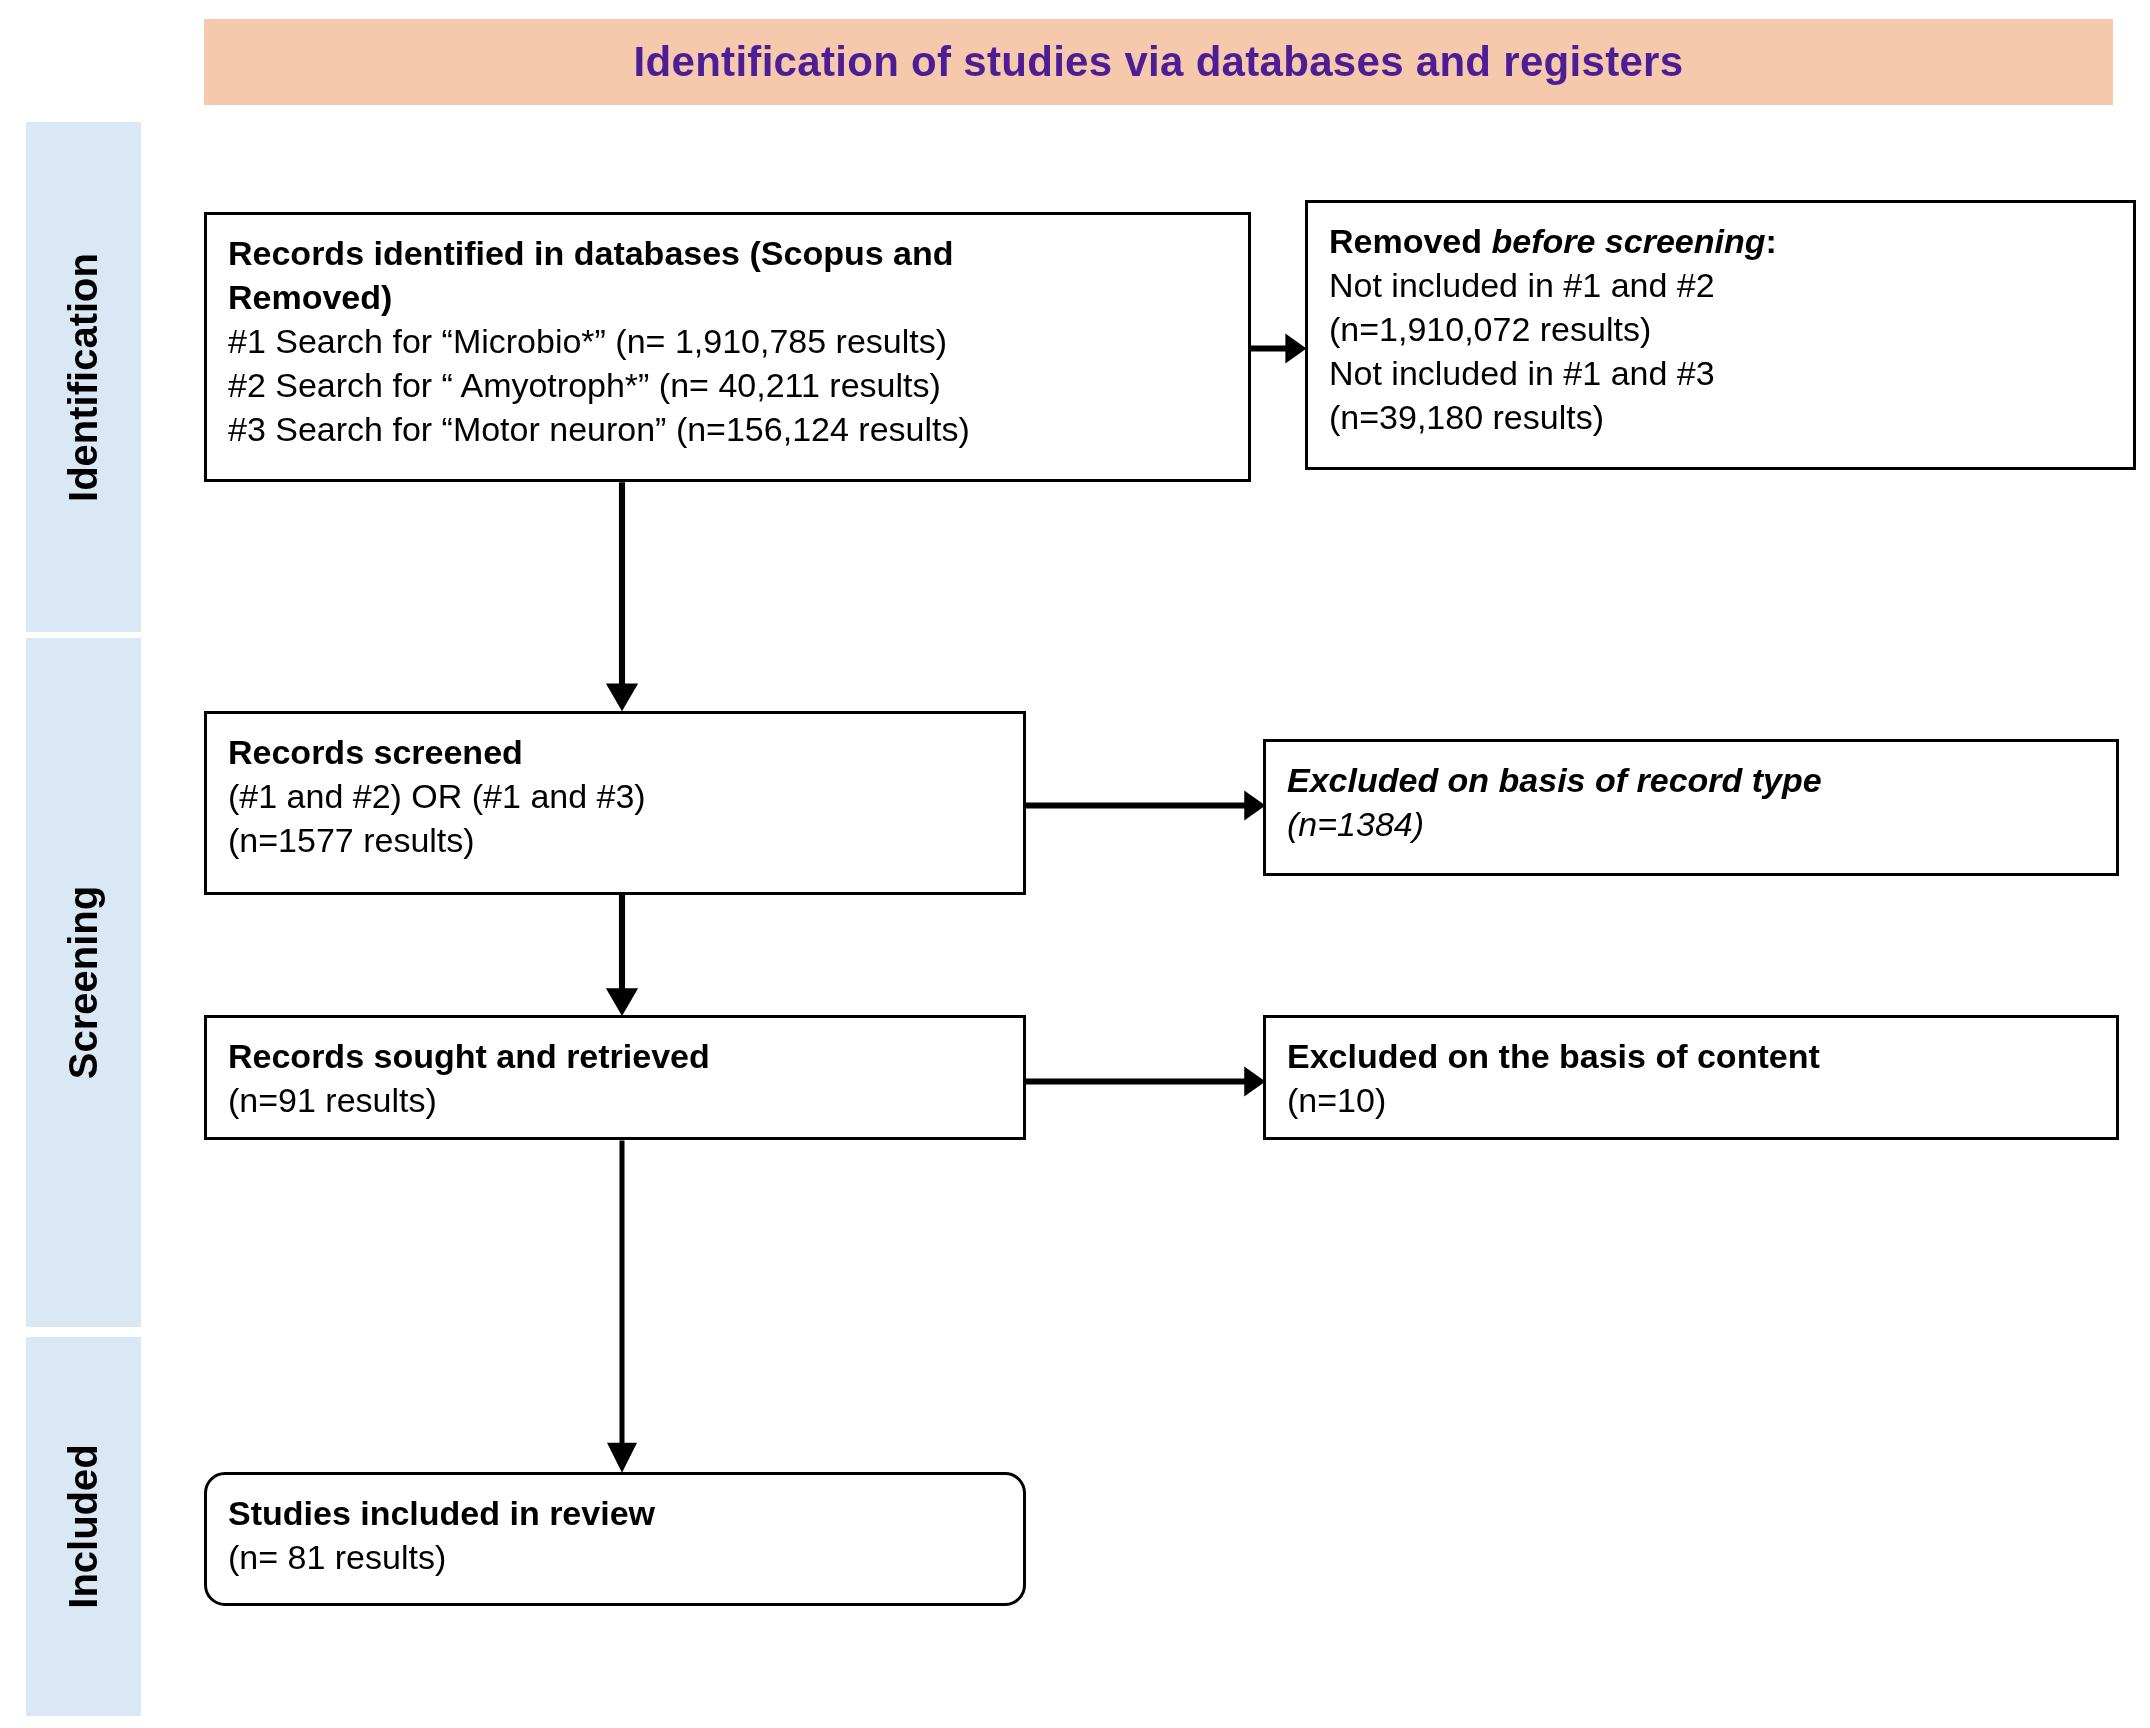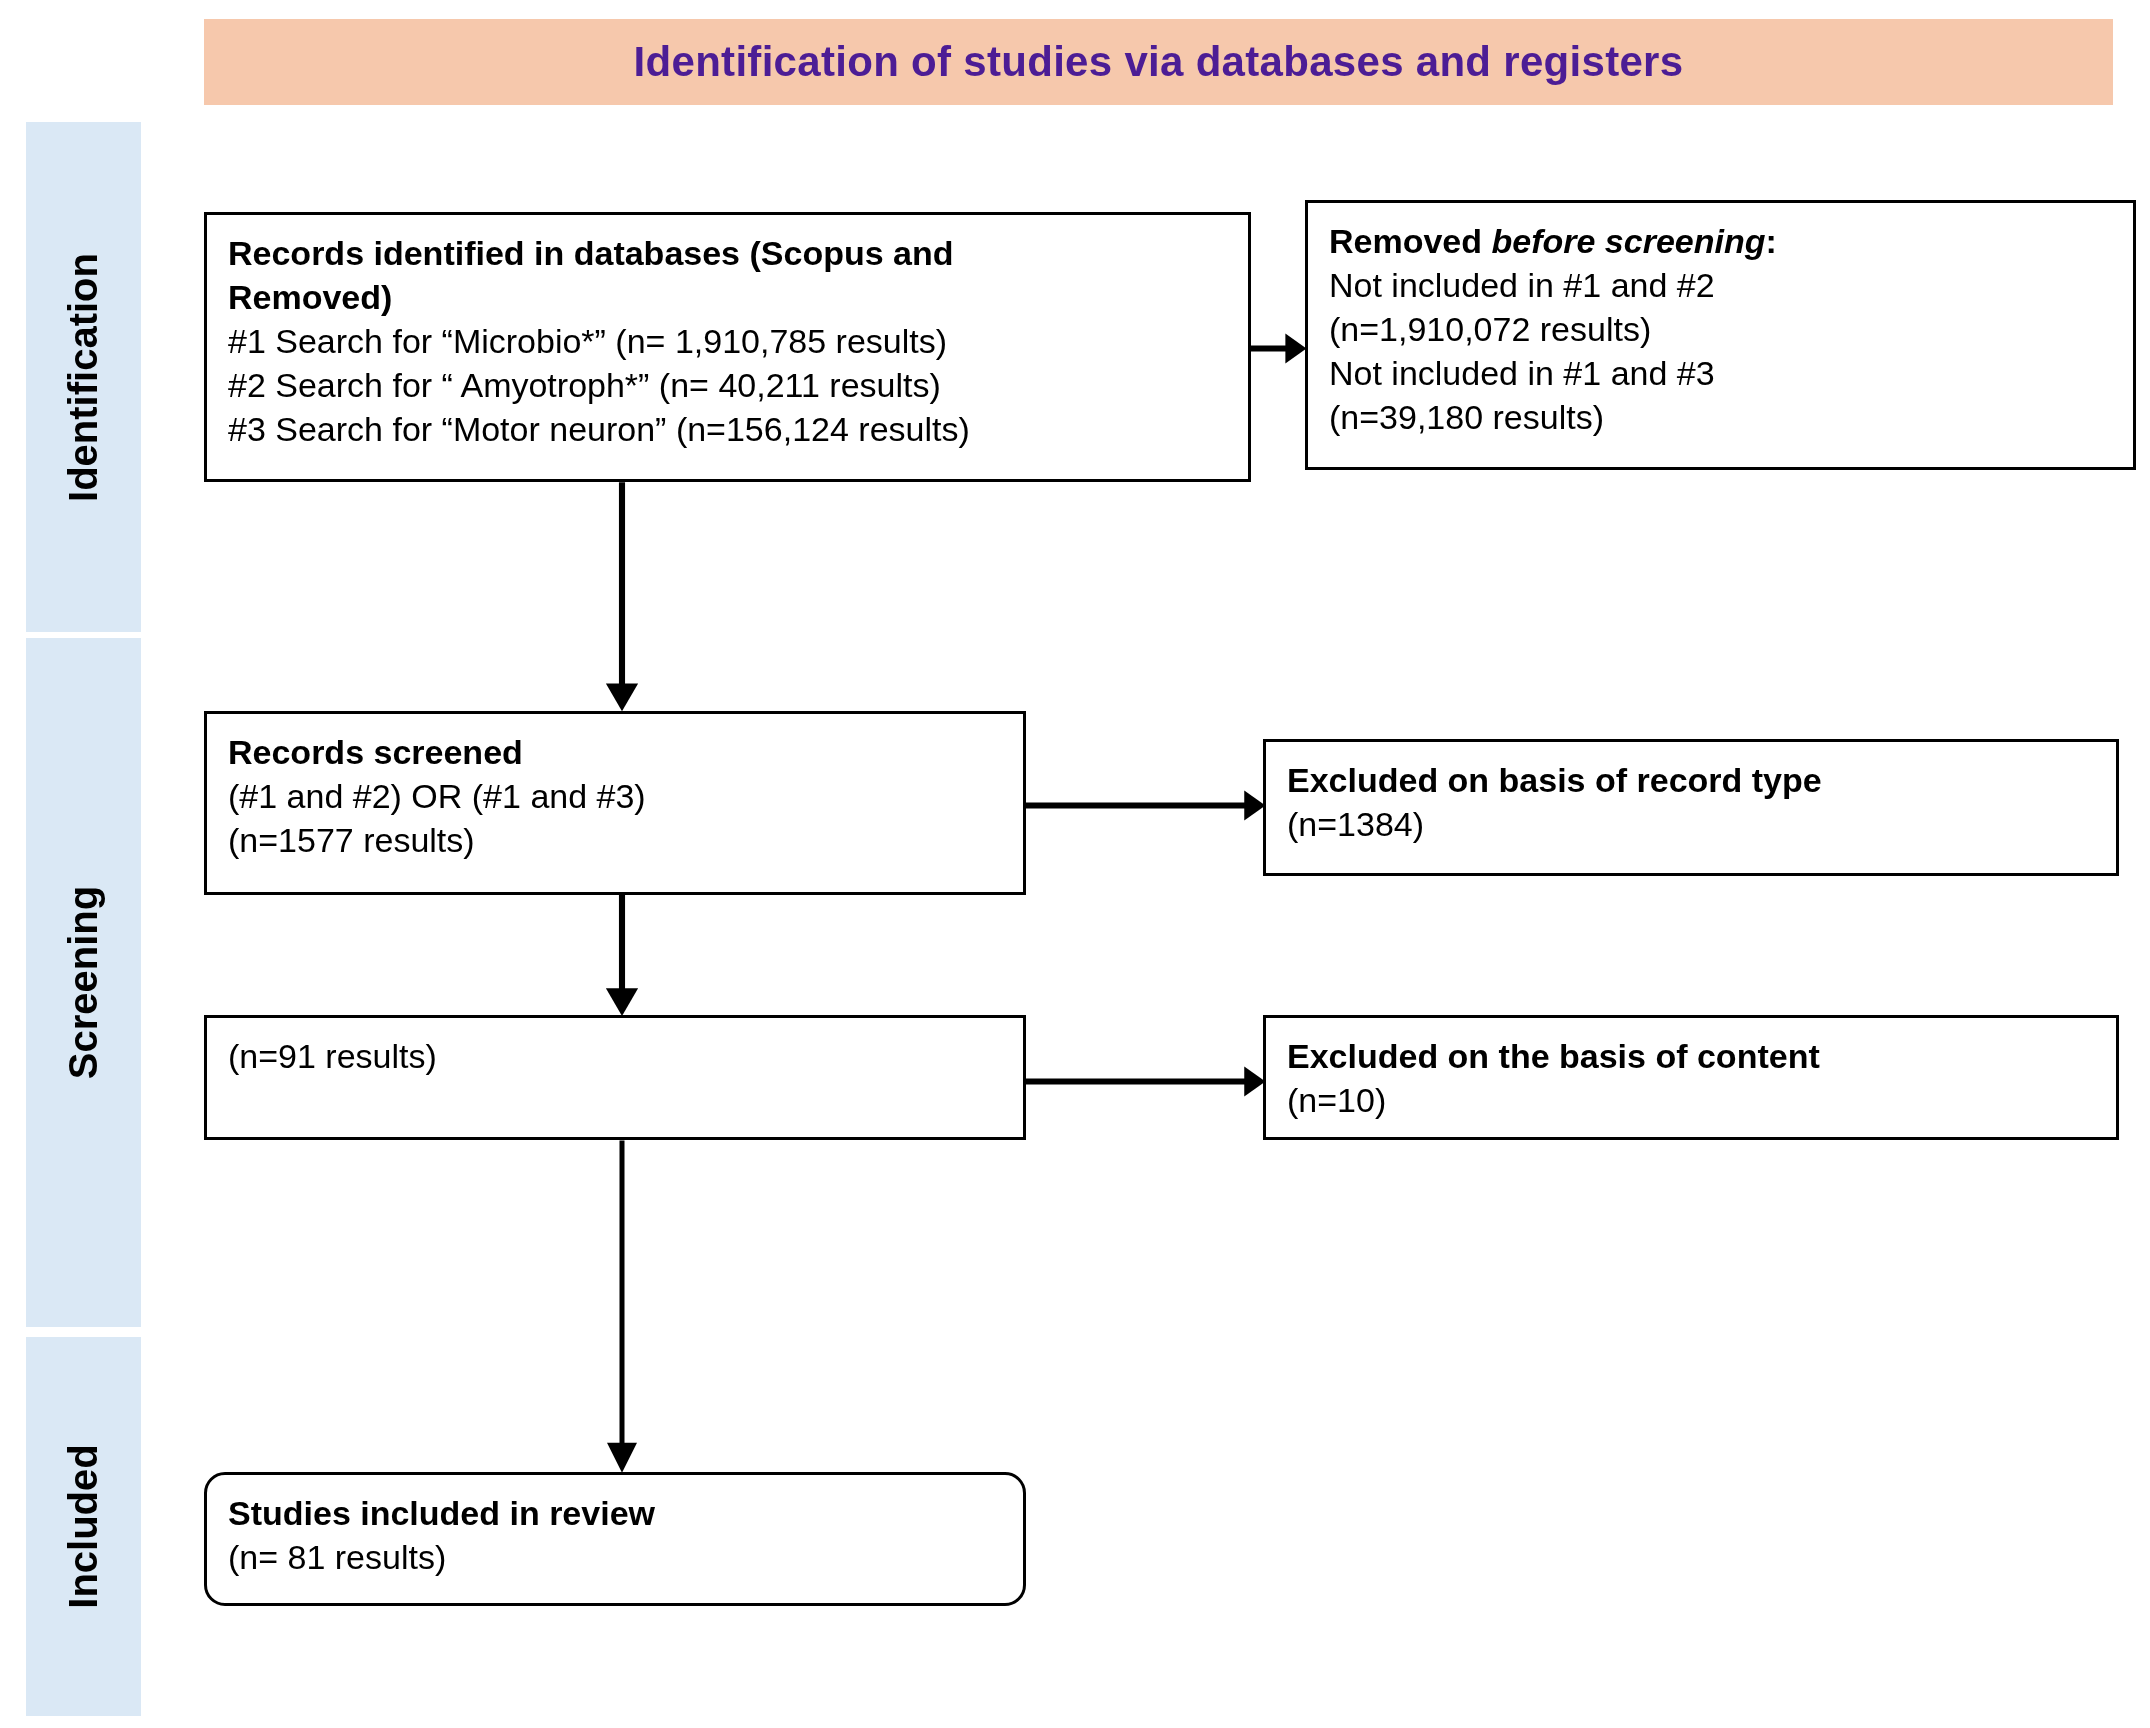--- a/index.html
+++ b/index.html
@@ -76,21 +76,21 @@
   }
   .flow-box .line.bold { font-weight: bold; }
   .flow-box .line em.bi {
     font-weight: bold;
     font-style: italic;
   }
 
   #box-identified     { left: 204px;  top: 212px;  width: 1047px; height: 270px; }
   #box-removed        { left: 1305px; top: 200px;  width: 831px; height: 270px; }
   #box-screened       { left: 204px;  top: 711px; width: 822px; height: 184px; }
-  #box-excluded-type  { left: 1263px; top: 739px; width: 856px; height: 137px; }
+  #box-excluded-type  { left: 1263px; top: 739px; width: 856px; height: 137px; font-style: italic; }
   #box-sought         { left: 204px;  top: 1015px; width: 822px; height: 125px; }
   #box-excluded-cont  { left: 1263px; top: 1015px; width: 856px; height: 125px; }
   #box-included       { left: 204px;  top: 1472px; width: 822px; height: 134px; border-radius: 21px; }
 
   
   .connector {
     position: absolute;
     pointer-events: none;
   }
   .connector svg { display: block; }
@@ -137,20 +137,21 @@
     <div class="line">(#1 and #2) OR (#1 and #3)</div>
     <div class="line">(n=1577 results)</div>
   </div>
 
   <div class="flow-box" id="box-excluded-type">
     <div class="line bold">Excluded on basis of record type</div>
     <div class="line">(n=1384)</div>
   </div>
 
   <div class="flow-box" id="box-sought">
+    <div class="line bold">Records sought and retrieved</div>
     <div class="line">(n=91 results)</div>
   </div>
 
   <div class="flow-box" id="box-excluded-cont">
     <div class="line bold">Excluded on the basis of content</div>
     <div class="line">(n=10)</div>
   </div>
 
   <div class="flow-box" id="box-included">
     <div class="line bold">Studies included in review</div>

